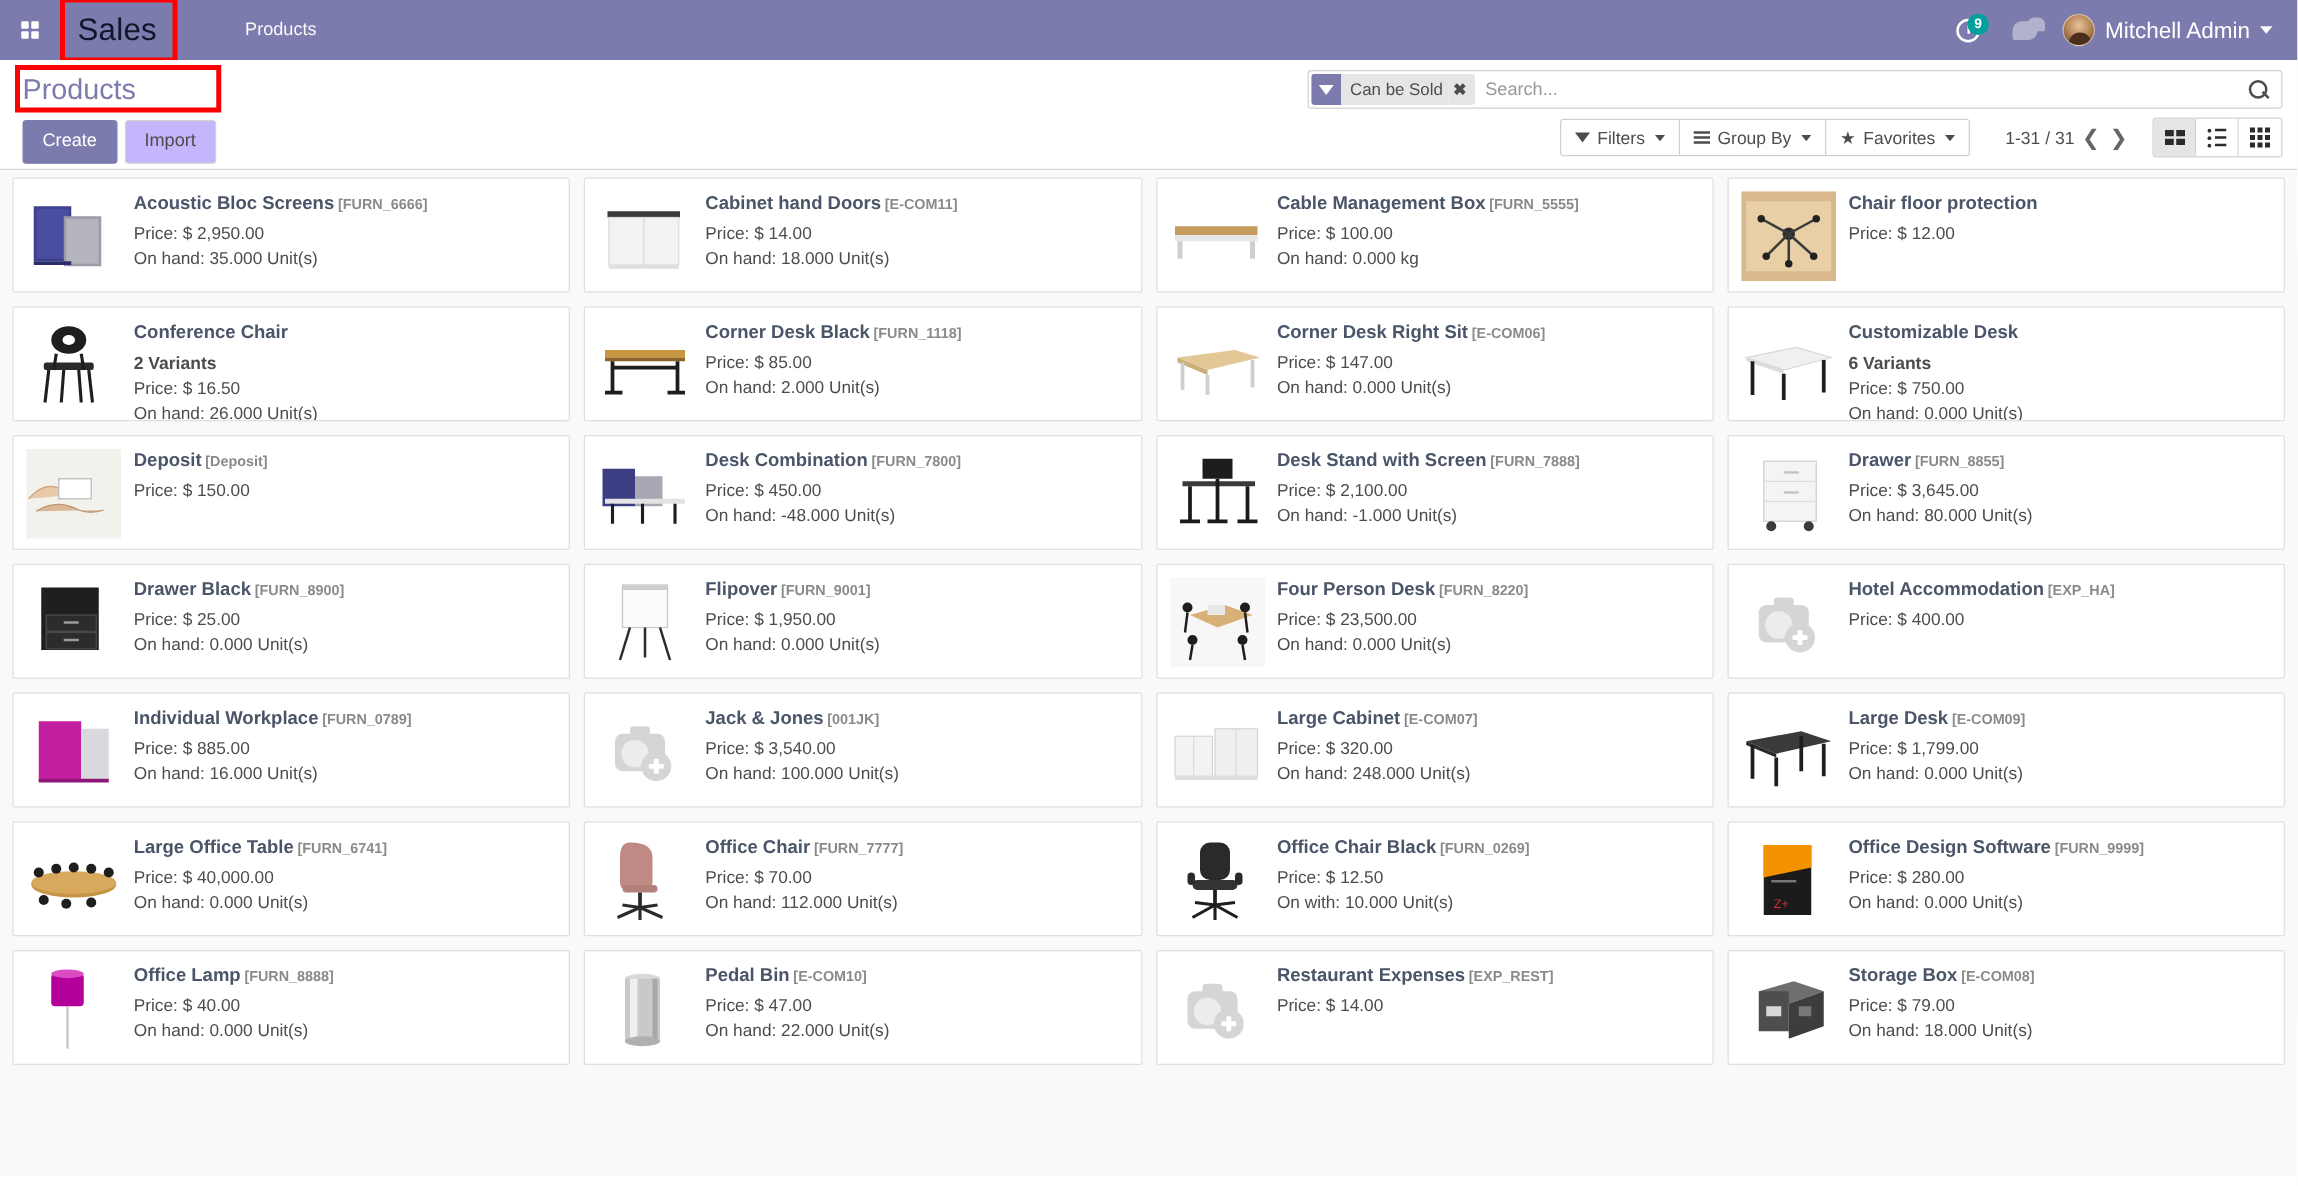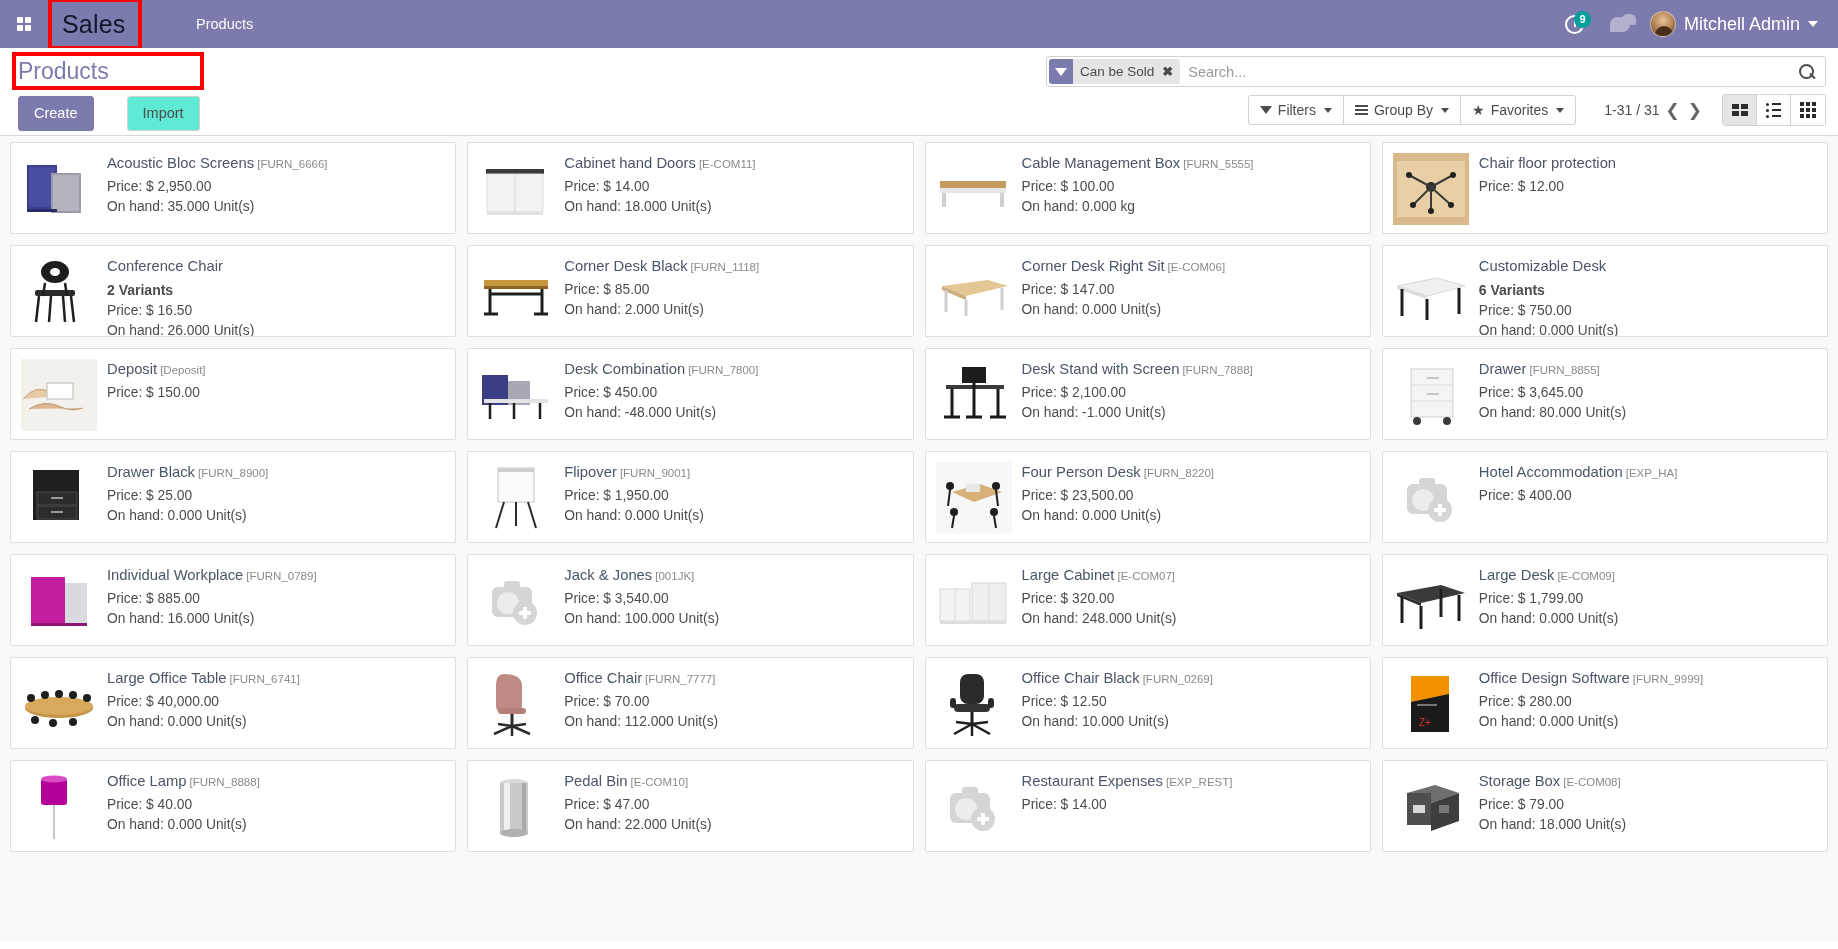--- a/index.html
+++ b/index.html
@@ -174,24 +174,23 @@
     cursor: pointer;
     line-height: 1.4;
     white-space: nowrap;
   }
   .btn-primary {
     background: #7c7bad;
     color: #ffffff;
     border: 1px solid #7c7bad;
   }
   .btn-default {
-    background: #5eead4;
+    background: #c4b5fd;
     color: #4c4c4c;
     border: 1px solid #d1d1d1;
-    margin-left: 27px;
   }
 
   .cp-right {
     margin-left: auto;
     display: flex;
     flex-direction: column;
     align-items: flex-end;
     width: 1060px;
   }
   .searchbar {
@@ -403,21 +402,21 @@
     min-width: 80px;
     height: 76px;
     display: flex;
     align-items: center;
     justify-content: center;
     margin-right: 8px;
     overflow: hidden;
   }
   .k-img svg { display: block; }
   .k-body { flex: 1; min-width: 0; padding-top: 2px; }
-  .k-title-line { line-height: 1.2; margin-bottom: 4px; }
+  .k-title-line { line-height: 1.2; margin-bottom: 4px; font-weight: bold; }
   .k-name {
     font-size: 14.8px;
     color: #4a5568;
     display: inline;
   }
   .k-ref {
     font-size: 11.5px;
     color: #8a8a8a;
     display: inline;
     margin-left: 3px;
@@ -1008,21 +1007,21 @@
               <line x1="36" y1="56" x2="54" y2="66"></line>
               <line x1="36" y1="56" x2="36" y2="68"></line>
               <line x1="36" y1="56" x2="20" y2="54"></line>
               <line x1="36" y1="56" x2="52" y2="54"></line>
             </g>
           </svg>
         </div>
         <div class="k-body">
           <div class="k-title-line"><span class="k-name">Office Chair Black</span><span class="k-ref">[FURN_0269]</span></div>
           <div class="k-line">Price: $ 12.50</div>
-          <div class="k-line">On hand: 10.000 Unit(s)</div>
+          <div class="k-line">On with: 10.000 Unit(s)</div>
         </div>
       </div>
       <div class="k-card">
         <div class="k-img">
           <svg width="76" height="72" viewBox="0 0 76 72">
             <rect x="18" y="8" width="38" height="56" fill="#1b1b1b"></rect>
             <polygon points="18,8 56,8 56,26 18,34" fill="#f39200"></polygon>
             <rect x="24" y="36" width="20" height="2" fill="#777"></rect>
             <text x="26" y="58" fill="#e03030" font-size="10" font-family="sans-serif">Z+</text>
           </svg>

